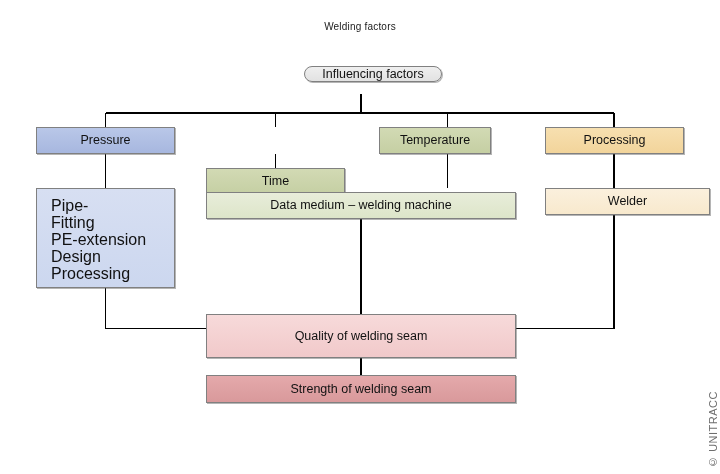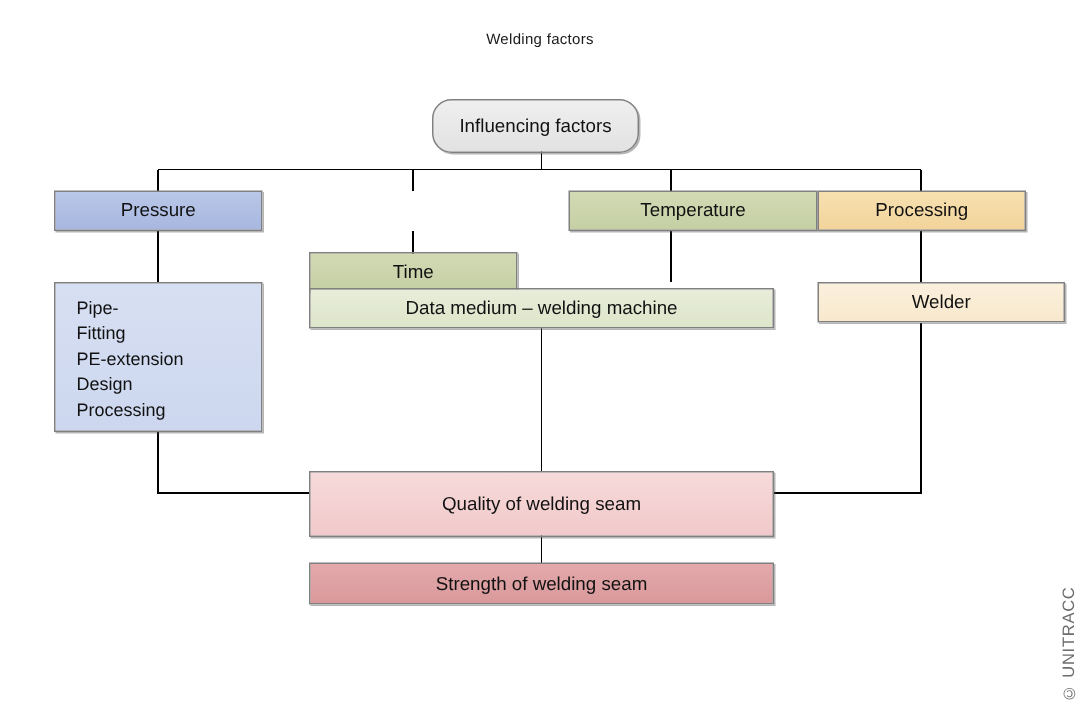--- a/index.html
+++ b/index.html
@@ -53,35 +53,35 @@
     line-height: 1.15;
   }
 
   .node.list {
     display: block;
     text-align: left;
     padding: 8px 0 0 14px;
   }
   .node.list .line {
     display: block;
-    font-size: 12px;
+    font-size: 16px;
     line-height: 17px;
     color: #111111;
     white-space: pre;
   }
 
   
-  #n-root        { left: 288px; top: 66px;  width: 138px; height: 36px;
+  #n-root        { left: 304px; top: 66px;  width: 138px; height: 16px;
                    background: linear-gradient(to bottom, #efefef, #e2e2e2); border-radius: 13px; }
 
   #n-pressure    { left: 36px;  top: 127px; width: 139px; height: 27px;
                    background: linear-gradient(to bottom, #b9c7e8, #a7b7df); }
   #n-time        { left: 206px; top: 127px; width: 139px; height: 27px;
                    background: linear-gradient(to bottom, #d2dab4, #c5cfa3); margin-top: 41px; }
-  #n-temperature { left: 379px; top: 127px; width: 166px; height: 27px;
+  #n-temperature { left: 379px; top: 127px; width: 112px; height: 27px;
                    background: linear-gradient(to bottom, #d2dab4, #c5cfa3); }
   #n-processing  { left: 545px; top: 127px; width: 139px; height: 27px;
                    background: linear-gradient(to bottom, #f7e0b0, #f2d49b); }
 
   #n-factorlist  { left: 36px;  top: 188px; width: 139px; height: 100px;
                    background: linear-gradient(to bottom, #d7dff2, #ccd7ef); }
   #n-datamedium  { left: 206px; top: 192px; width: 310px; height: 27px;
                    background: linear-gradient(to bottom, #e8edda, #dde5c9); }
   #n-welder      { left: 545px; top: 188px; width: 165px; height: 27px;
                    background: linear-gradient(to bottom, #fbf0dd, #f8e9cd); }

